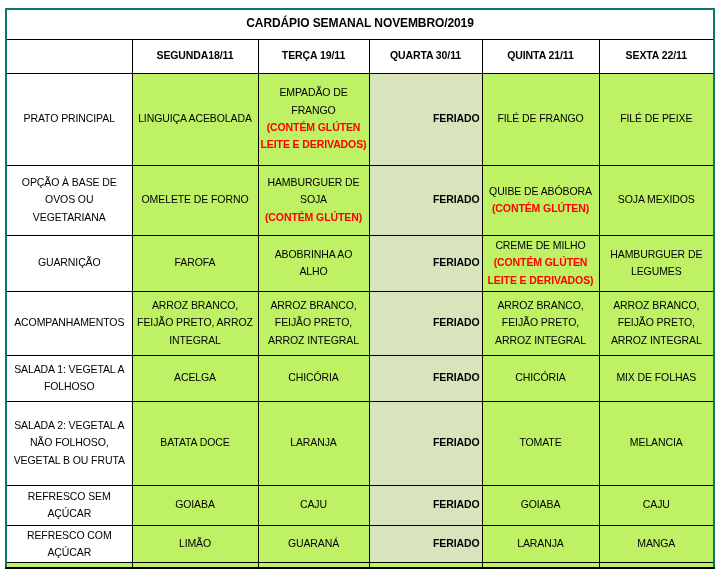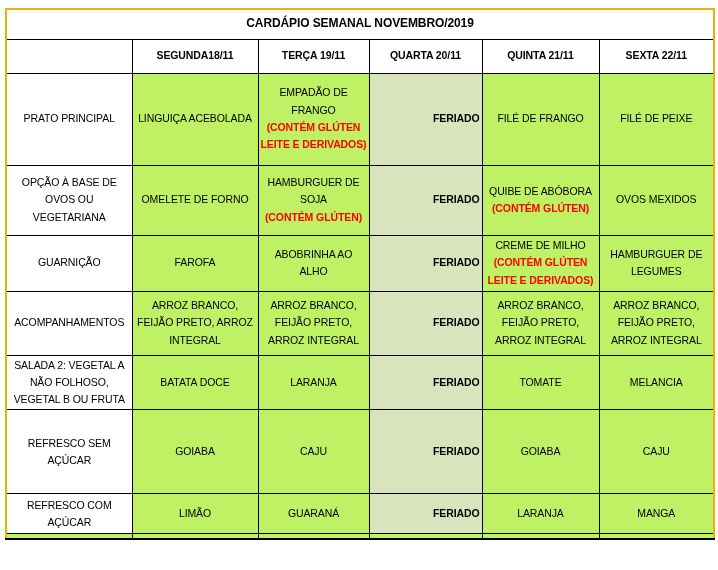--- a/index.html
+++ b/index.html
@@ -7,21 +7,21 @@
   body {
     width: 718px;
     padding: 8px 5px 0 5px;
     font-family: "Liberation Sans", sans-serif;
     color: #000000;
   }
   table.menu {
     border-collapse: collapse;
     width: 708px;
     table-layout: fixed;
-    border: 2px solid #eab308;
+    border: 2px solid #0f766e;
   }
   th, td {
     border: 1px solid #000000;
     text-align: center;
     vertical-align: middle;
     font-size: 10.5px;
     line-height: 1.65;
     padding: 1px 2px;
     letter-spacing: -0.1px;
     word-wrap: break-word;
@@ -69,21 +69,21 @@
     <col style="width:115px">
   </colgroup>
   <thead>
     <tr>
       <th colspan="6" class="title-cell">CARDÁPIO SEMANAL NOVEMBRO/2019</th>
     </tr>
     <tr class="days">
       <th></th>
       <th>SEGUNDA18/11</th>
       <th>TERÇA 19/11</th>
-      <th>QUARTA 20/11</th>
+      <th>QUARTA 30/11</th>
       <th>QUINTA 21/11</th>
       <th>SEXTA 22/11</th>
     </tr>
   </thead>
   <tbody id="menu-body">
       <tr>
         <th class="row-label">PRATO PRINCIPAL</th>
         <td>
           <span class="item-text">LINGUIÇA ACEBOLADA</span>
         </td>
@@ -111,21 +111,21 @@
           <span class="allergen">(CONTÉM GLÚTEN)</span>
         </td>
         <td class="holiday">
           <span class="item-text">FERIADO</span>
         </td>
         <td>
           <span class="item-text">QUIBE DE ABÓBORA</span>
           <span class="allergen">(CONTÉM GLÚTEN)</span>
         </td>
         <td>
-          <span class="item-text">OVOS MEXIDOS</span>
+          <span class="item-text">SOJA MEXIDOS</span>
         </td>
       </tr>
       <tr>
         <th class="row-label">GUARNIÇÃO</th>
         <td>
           <span class="item-text">FAROFA</span>
         </td>
         <td>
           <span class="item-text">ABOBRINHA AO ALHO</span>
         </td>
@@ -149,20 +149,38 @@
           <span class="item-text">ARROZ BRANCO, FEIJÃO PRETO, ARROZ INTEGRAL</span>
         </td>
         <td class="holiday">
           <span class="item-text">FERIADO</span>
         </td>
         <td>
           <span class="item-text">ARROZ BRANCO, FEIJÃO PRETO, ARROZ INTEGRAL</span>
         </td>
         <td>
           <span class="item-text">ARROZ BRANCO, FEIJÃO PRETO, ARROZ INTEGRAL</span>
+        </td>
+      </tr>
+      <tr>
+        <th class="row-label">SALADA 1: VEGETAL A FOLHOSO</th>
+        <td>
+          <span class="item-text">ACELGA</span>
+        </td>
+        <td>
+          <span class="item-text">CHICÓRIA</span>
+        </td>
+        <td class="holiday">
+          <span class="item-text">FERIADO</span>
+        </td>
+        <td>
+          <span class="item-text">CHICÓRIA</span>
+        </td>
+        <td>
+          <span class="item-text">MIX DE FOLHAS</span>
         </td>
       </tr>
       <tr>
         <th class="row-label">SALADA 2: VEGETAL A NÃO FOLHOSO, VEGETAL B OU FRUTA</th>
         <td>
           <span class="item-text">BATATA DOCE</span>
         </td>
         <td>
           <span class="item-text">LARANJA</span>
         </td>

